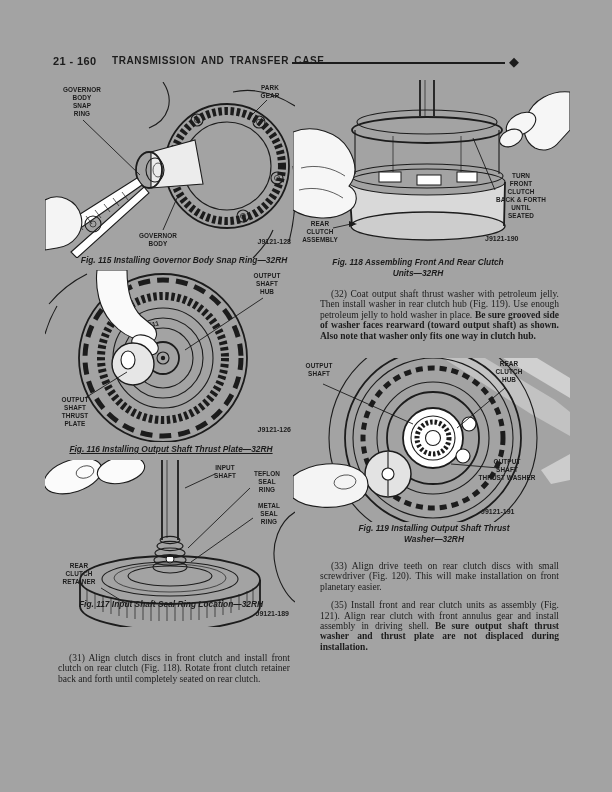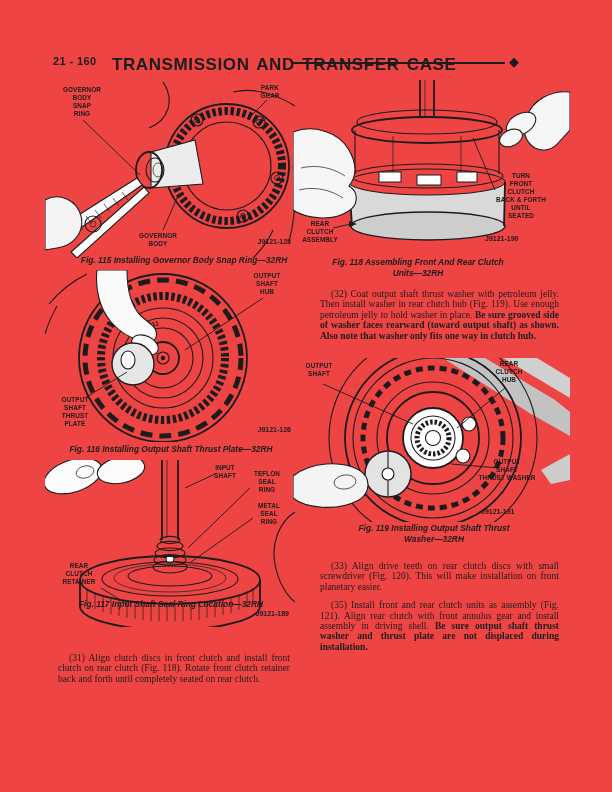--- a/index.html
+++ b/index.html
@@ -1,28 +1,28 @@
 <!DOCTYPE html>
 <html><head>
 <meta charset="utf-8">
 <style>
   html,body{margin:0;padding:0;background:#e8e8e8;}
   .page{
-    position:relative;width:612px;height:792px;background:#ef4444;
+    position:relative;width:612px;height:792px;background:#a3a3a3;
     font-family:"Liberation Serif", serif;color:#1c1c1c;overflow:hidden;
     margin:0 auto;
   }
   
   .hdr-num{
     position:absolute;left:53px;top:55px;
     font-family:"Liberation Sans", sans-serif;font-weight:bold;font-size:11px;letter-spacing:.4px;
   }
   .hdr-title{
     position:absolute;left:112px;top:55px;
-    font-family:"Liberation Sans", sans-serif;font-weight:bold;font-size:17px;letter-spacing:.6px;word-spacing:2px;
+    font-family:"Liberation Sans", sans-serif;font-weight:bold;font-size:10px;letter-spacing:.6px;word-spacing:2px;
   }
   .hdr-rule{position:absolute;left:292px;top:62px;width:213px;height:2px;background:#1c1c1c;}
   .hdr-diamond{
     position:absolute;left:509px;top:54px;
     font-family:"DejaVu Sans", sans-serif;font-size:13px;color:#1c1c1c;
   }
   
   .fig{position:absolute;overflow:hidden;}
   .fig svg{position:absolute;left:0;top:0;}
   .callout{
@@ -136,21 +136,21 @@
     </svg>
     <div class="callout" style="left:198px;top:2px;width:48px;">OUTPUT
 SHAFT
 HUB</div>
     <div class="callout" style="left:4px;top:126px;width:52px;">OUTPUT
 SHAFT
 THRUST
 PLATE</div>
     <div class="figref" style="right:4px;top:156px;">J9121-126</div>
   </div>
-  <div class="caption" style="left:45px;top:444px;width:252px;">Fig. 116 Installing Output Shaft Thrust Plate—32RH</div>
+  <div class="caption" style="left:45px;top:444px;width:252px;text-decoration:underline;">Fig. 116 Installing Output Shaft Thrust Plate—32RH</div>
 
   <div class="fig" style="left:45px;top:460px;width:250px;height:167px;">
     <svg width="250" height="167" viewBox="0 0 250 167">
 
       <ellipse cx="28" cy="16" rx="30" ry="16" transform="rotate(-18 28 16)" fill="#fbfbfb" stroke="#1c1c1c" stroke-width="1.1"></ellipse>
       <ellipse cx="76" cy="10" rx="24" ry="13" transform="rotate(-12 76 10)" fill="#fbfbfb" stroke="#1c1c1c" stroke-width="1.1"></ellipse>
       <ellipse class="thin" cx="40" cy="12" rx="9" ry="6" transform="rotate(-15 40 12)"></ellipse>
 
       <path class="ink" d="M250,52 C234,62 226,84 230,104 C233,122 242,136 250,142"></path>
 

